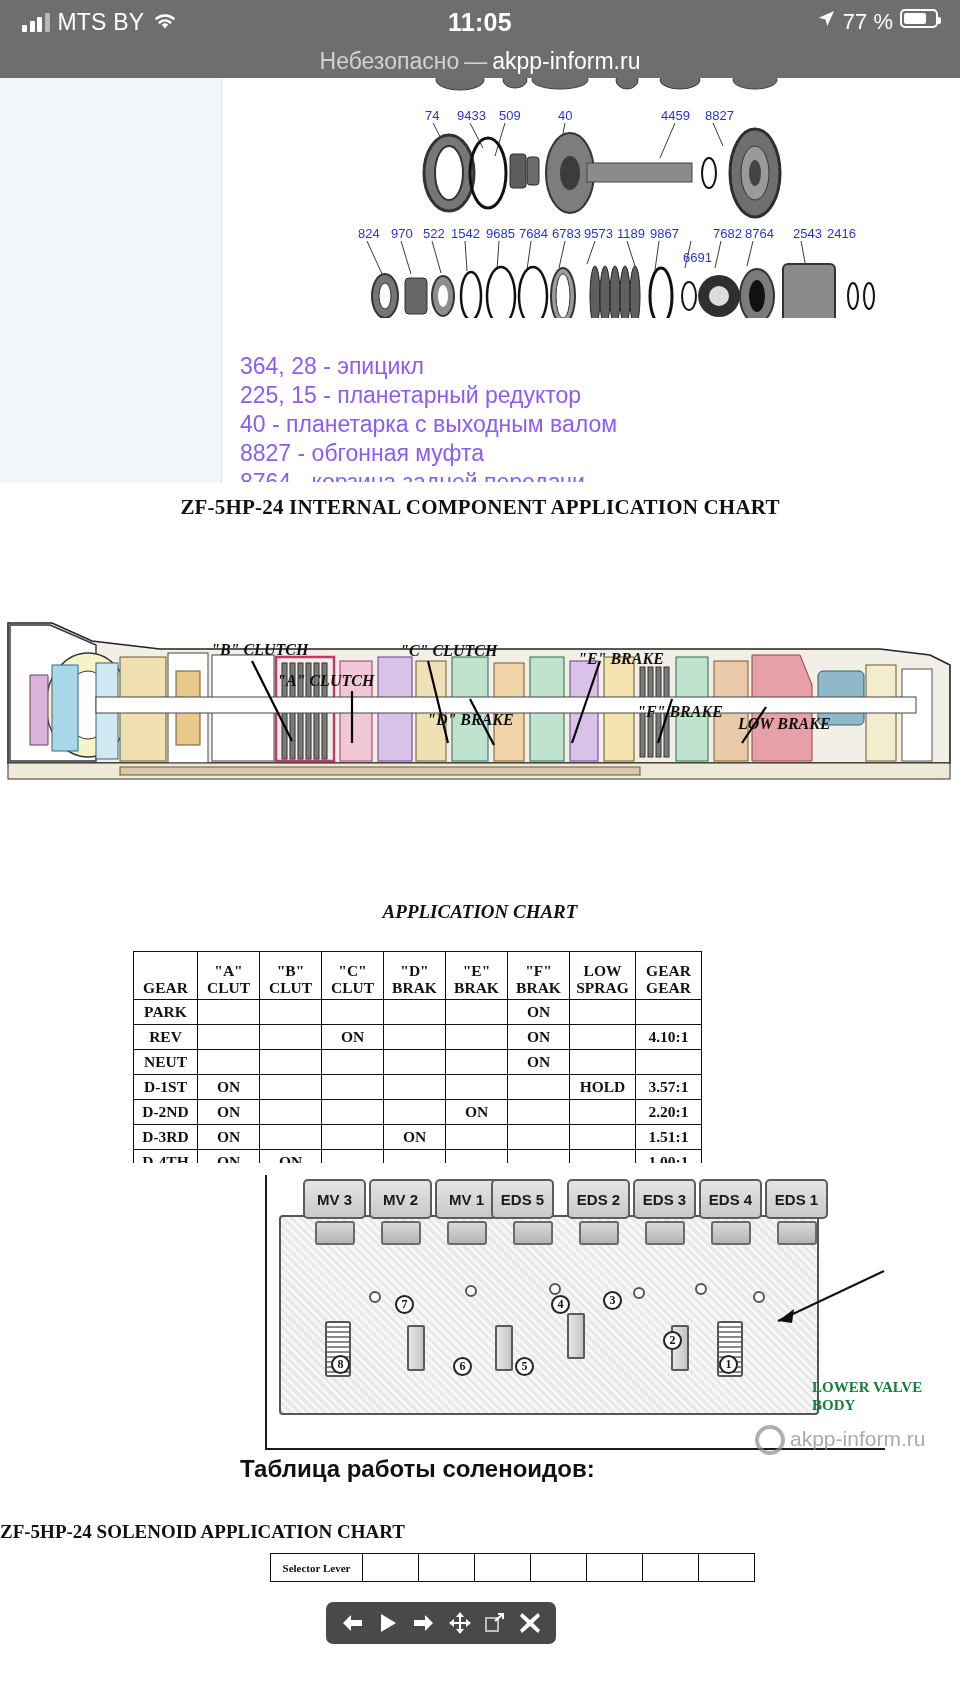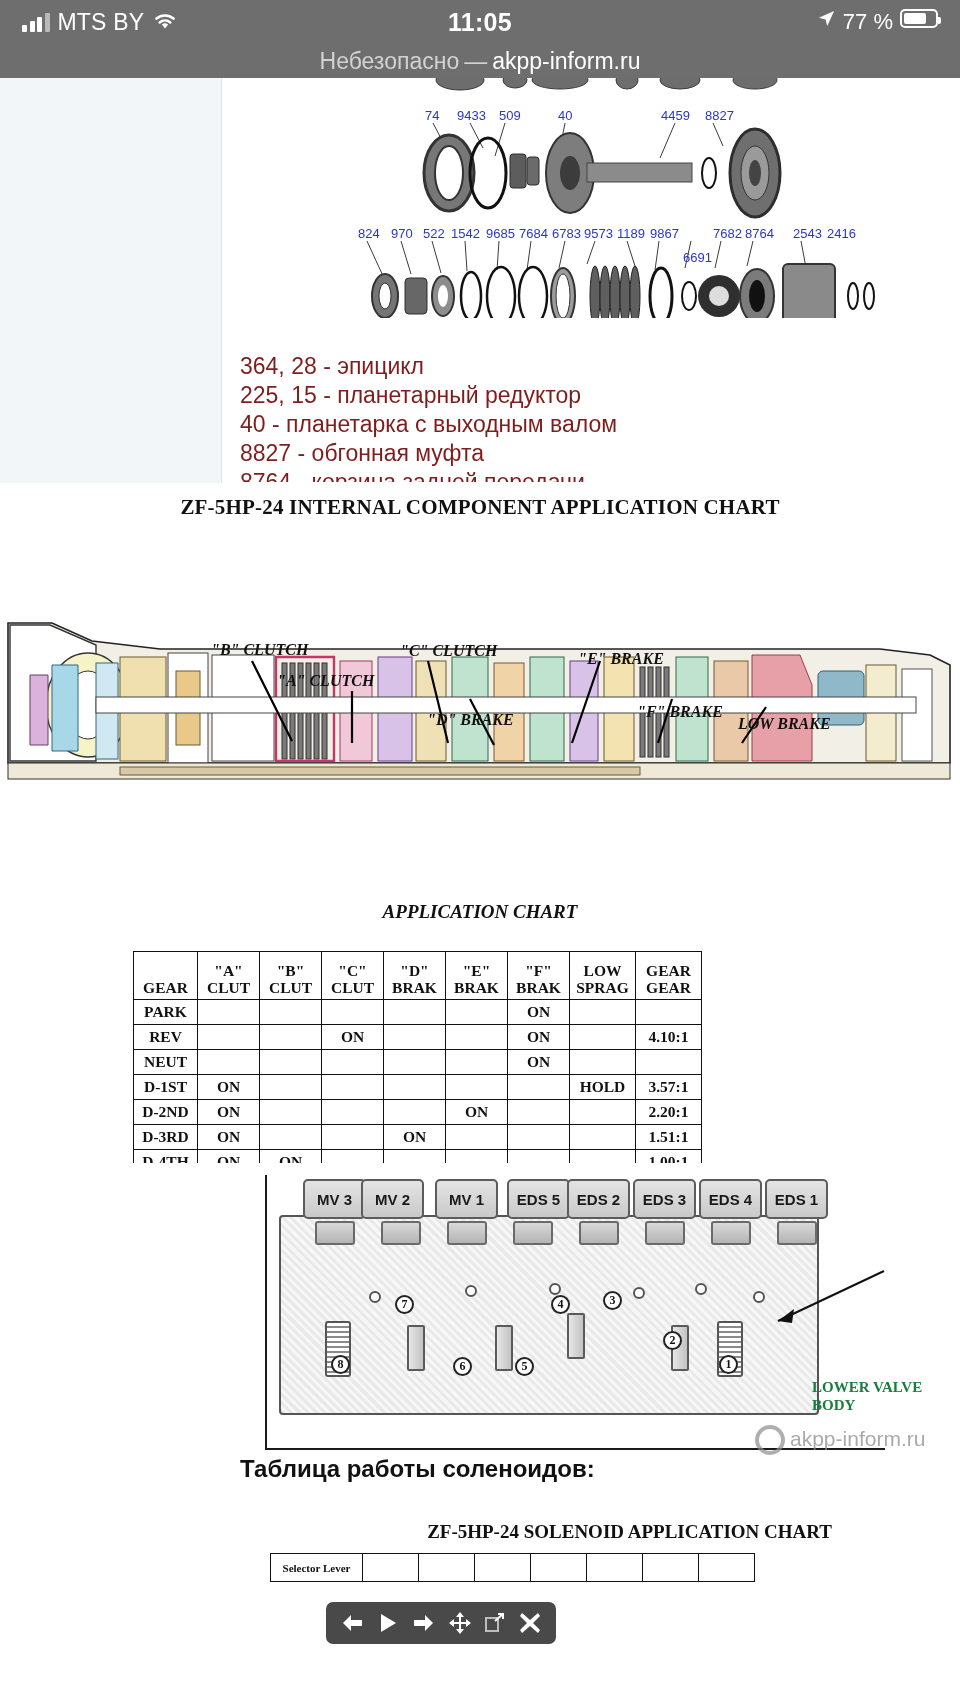--- a/index.html
+++ b/index.html
@@ -44,21 +44,21 @@
 
   
   .webpage { position: absolute; left: 0; top: 78px; width: 960px; height: 1629px; background: #ffffff; }
   .leftrail { position: absolute; left: 0; top: 0; width: 222px; height: 410px; background: #f2f6f8; border-right: 1px solid #dfe6ea; }
   .leftrail2 { position: absolute; left: 0; top: 1080px; width: 222px; height: 60px; background: #f2f6f8; border-right: 1px solid #dfe6ea; }
 
   
   .exploded { position: absolute; left: 355px; top: 0px; width: 520px; height: 240px; background: #fff; }
   .exp-num { position: absolute; color: #2b36c8; font-size: 13px; font-family: "Liberation Sans", sans-serif; white-space: nowrap; }
 
-  .ru-text { position: absolute; left: 240px; top: 274px; width: 600px; color: #7f1d1d; font-size: 23px; line-height: 29px; }
+  .ru-text { position: absolute; left: 240px; top: 274px; width: 600px; color: #8b5cf6; font-size: 23px; line-height: 29px; }
   .ru-text div { white-space: nowrap; }
   .ru-clip { position: absolute; left: 240px; top: 274px; width: 640px; height: 130px; overflow: hidden; }
 
   
   .zfpanel { position: absolute; left: 0; top: 405px; width: 960px; height: 680px; background: #ffffff; }
   .zf-title {
     position: absolute; left: 0; top: 12px; width: 960px; text-align: center;
     font-family: "Liberation Serif", serif; font-weight: bold; font-size: 21px;
     letter-spacing: .2px; color: #111;
   }
@@ -108,21 +108,21 @@
     display: flex; align-items: center; justify-content: center; font-family: "Liberation Serif", serif;
   }
   .sol-spring { position: absolute; width: 26px; height: 56px; background: repeating-linear-gradient(#fff 0 3px,#8a8a8a 3px 5px); border: 2px solid #555; border-radius: 3px; }
   .sol-valve { position: absolute; width: 18px; height: 46px; background: linear-gradient(90deg,#e6e6e6,#c2c2c2); border: 2px solid #5a5a5a; border-radius: 2px; }
   .lower-label { position: absolute; font-family: "Liberation Serif", serif; font-weight: bold; font-size: 15px; color: #15803d; line-height: 18px; }
   .wm { position: absolute; font-size: 21px; color: #8d8d8d; font-family: "Liberation Sans", sans-serif; opacity: .75; }
   .wm-logo { position: absolute; width: 30px; height: 30px; border-radius: 50%; border: 4px solid #8d8d8d; opacity: .7; }
 
   .ru-head { position: absolute; left: 240px; top: 1455px; font-size: 24px; font-weight: bold; color: #111; }
   .sol-chart-title {
-    position: absolute; left: 16px; top: 1521px; width: 816px; text-align: right;
+    position: absolute; left: 0; top: 1521px; width: 816px; text-align: left;
     font-family: "Liberation Serif", serif; font-weight: bold; font-size: 19px; color: #111;
   }
   .sol-table { position: absolute; left: 270px; top: 1553px; border-collapse: collapse; font-family: "Liberation Serif", serif; }
   .sol-table td { border: 1px solid #111; height: 28px; font-size: 11px; font-weight: bold; text-align: center; color: #111; }
 </style>
 </head>
 <body>
 
 <div id="page">
 
@@ -543,23 +543,23 @@
             </svg>
         </span>
       </div>
     </div>
 
     <div class="solpanel">
       <div class="solimg">
         <div class="sol-body"></div>
 
         <div class="sol-chip" style="left:36px;">MV 3</div>
-        <div class="sol-chip" style="left:94px;text-align:center;">MV 2</div>
+        <div class="sol-chip" style="left:102px;text-align:center;">MV 2</div>
         <div class="sol-chip" style="left:168px;">MV 1</div>
-        <div class="sol-chip" style="left:240px;">EDS 5</div>
+        <div class="sol-chip" style="left:224px;">EDS 5</div>
         <div class="sol-chip" style="left:300px;">EDS 2</div>
         <div class="sol-chip" style="left:366px;">EDS 3</div>
         <div class="sol-chip" style="left:432px;">EDS 4</div>
         <div class="sol-chip" style="left:498px;">EDS 1</div>
 
         <div class="sol-stem" style="left:48px;"></div>
         <div class="sol-stem" style="left:114px;"></div>
         <div class="sol-stem" style="left:180px;"></div>
         <div class="sol-stem" style="left:246px;"></div>
         <div class="sol-stem" style="left:312px;"></div>

